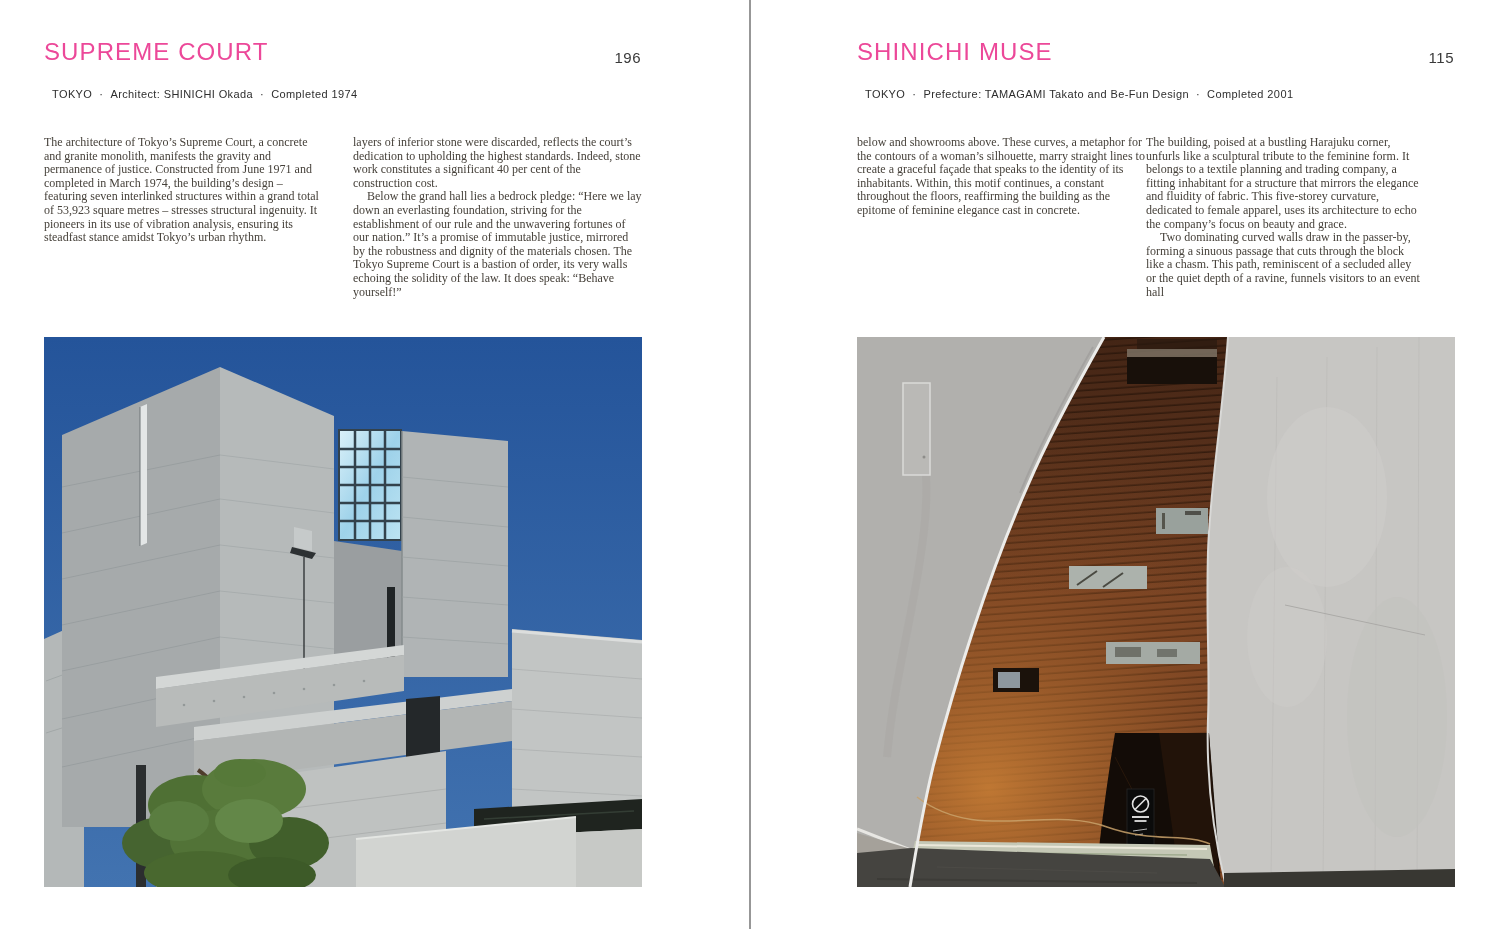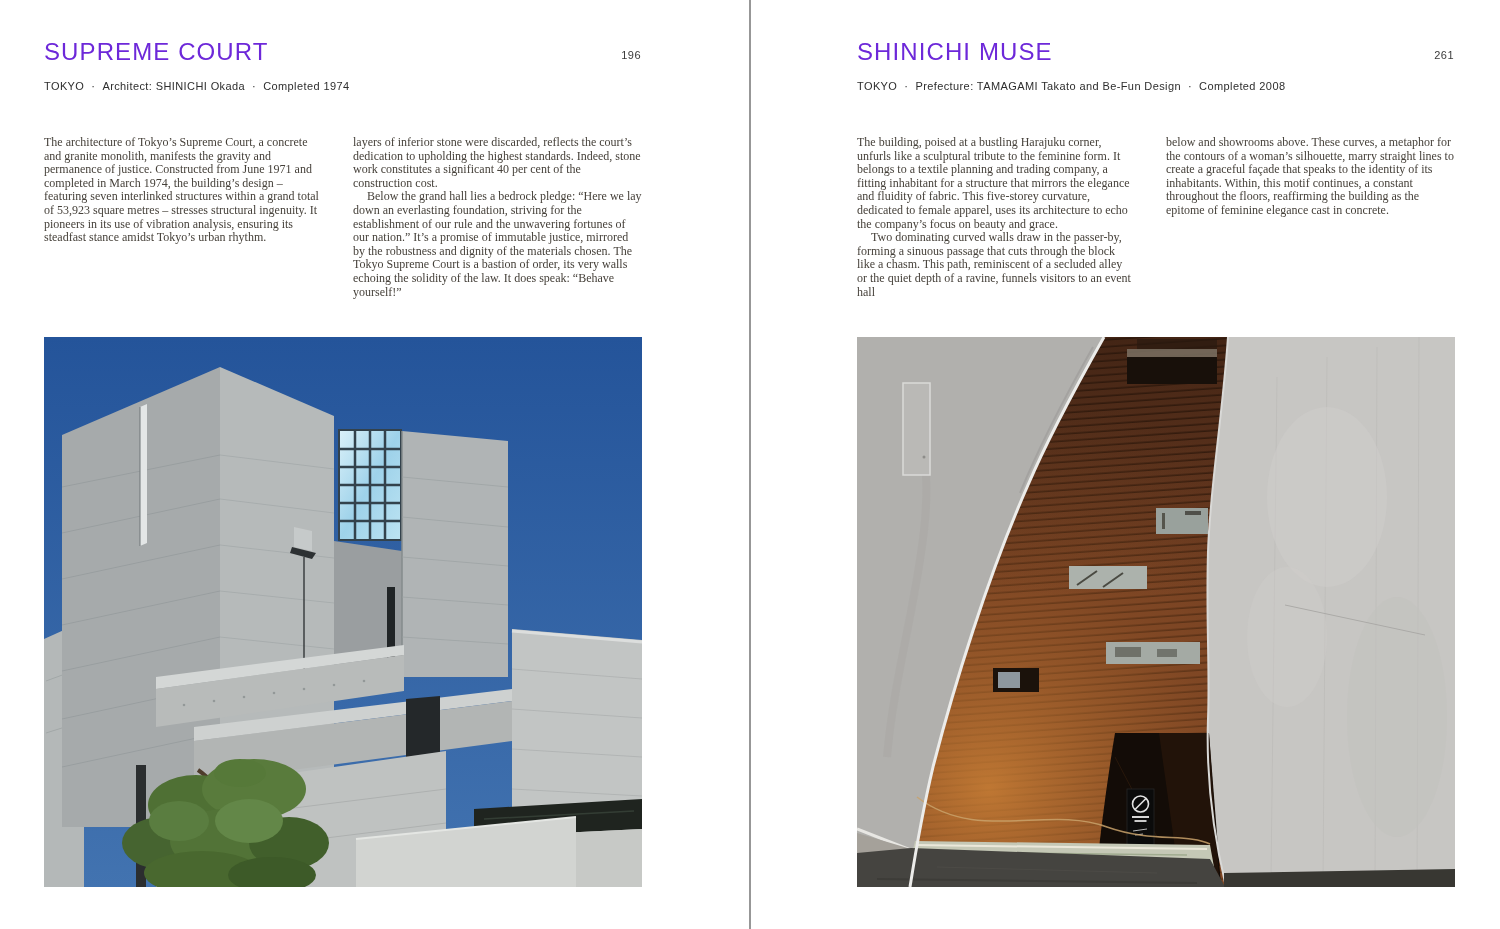--- a/index.html
+++ b/index.html
@@ -6,26 +6,26 @@
   body{
     width:1500px;height:929px;position:relative;overflow:hidden;
     background:#ffffff;font-family:"Liberation Sans",sans-serif;
   }
   .divider{position:absolute;left:749px;top:0;width:2px;height:929px;background:#979797;}
   .page{position:absolute;top:0;height:929px;width:598px;}
   .page.left{left:44px;}
   .page.right{left:857px;}
   .title{
     position:absolute;top:38px;left:0;margin:0;
-    font-size:24px;font-weight:400;letter-spacing:1.1px;color:#6d28d9;
+    font-size:24px;font-weight:400;letter-spacing:1.1px;color:#ec4899;
     font-family:"Liberation Sans",sans-serif;white-space:nowrap;
   }
-  .pagenum{position:absolute;top:49px;right:1px;font-size:11px;letter-spacing:.5px;color:#3a3a3a;}
+  .pagenum{position:absolute;top:49px;right:1px;font-size:15px;letter-spacing:.5px;color:#3a3a3a;}
   .meta{
-    position:absolute;top:80px;left:0;margin:0;font-size:11px;letter-spacing:.4px;
+    position:absolute;top:80px;left:0;margin:8px;font-size:11px;letter-spacing:.4px;
     color:#2e2e2e;white-space:nowrap;
   }
   .meta .sep{display:inline-block;margin:0 7px;}
   .body{position:absolute;top:136px;left:0;width:598px;display:flex;}
   .col p{
     margin:0;font-family:"Liberation Serif",serif;font-size:12px;line-height:13.6px;
     color:#46413a;
   }
   .col p.indent{text-indent:14px;font-family:Liberation Serif, serif;}
   .col1{width:278px;margin-right:31px;}
@@ -185,31 +185,31 @@
           <ellipse cx="205" cy="484" rx="34" ry="22" fill="#638748"></ellipse>
           <ellipse cx="135" cy="484" rx="30" ry="20" fill="#5a7d40"></ellipse>
           <ellipse cx="196" cy="436" rx="26" ry="14" fill="#567939"></ellipse>
         </g>
       </svg>
     </figure>
   </section>
 
   <section class="page right">
     <h1 class="title">SHINICHI MUSE</h1>
-    <div class="pagenum">261</div>
+    <div class="pagenum">115</div>
     <p class="meta">
-      <span>TOKYO</span><span class="sep">·</span><span>Prefecture: TAMAGAMI Takato and Be-Fun Design</span><span class="sep">·</span><span>Completed 2008</span>
+      <span>TOKYO</span><span class="sep">·</span><span>Prefecture: TAMAGAMI Takato and Be-Fun Design</span><span class="sep">·</span><span>Completed 2001</span>
     </p>
     <div class="body">
+      <div class="col col2">
+        <p>below and showrooms above. These curves, a metaphor for the contours of a woman’s silhouette, marry straight lines to create a graceful façade that speaks to the identity of its inhabitants. Within, this motif continues, a constant throughout the floors, reaffirming the building as the epitome of feminine elegance cast in concrete.</p>
+      </div>
       <div class="col col1">
         <p>The building, poised at a bustling Harajuku corner, unfurls like a sculptural tribute to the feminine form. It belongs to a textile planning and trading company, a fitting inhabitant for a structure that mirrors the elegance and fluidity of fabric. This five-storey curvature, dedicated to female apparel, uses its architecture to echo the company’s focus on beauty and grace.</p>
         <p class="indent">Two dominating curved walls draw in the passer-by, forming a sinuous passage that cuts through the block like a chasm. This path, reminiscent of a secluded alley or the quiet depth of a ravine, funnels visitors to an event hall</p>
-      </div>
-      <div class="col col2">
-        <p>below and showrooms above. These curves, a metaphor for the contours of a woman’s silhouette, marry straight lines to create a graceful façade that speaks to the identity of its inhabitants. Within, this motif continues, a constant throughout the floors, reaffirming the building as the epitome of feminine elegance cast in concrete.</p>
       </div>
     </div>
 
     <figure class="photo">
       <svg viewBox="0 0 598 550" preserveAspectRatio="none" aria-hidden="true">
         <defs>
           <pattern id="Rslat" width="12" height="7" patternUnits="userSpaceOnUse" patternTransform="rotate(-4)">
             <rect width="12" height="7" fill="#6e3c22"></rect>
             <rect y="5.4" width="12" height="1.6" fill="#3d200f"></rect>
           </pattern>

